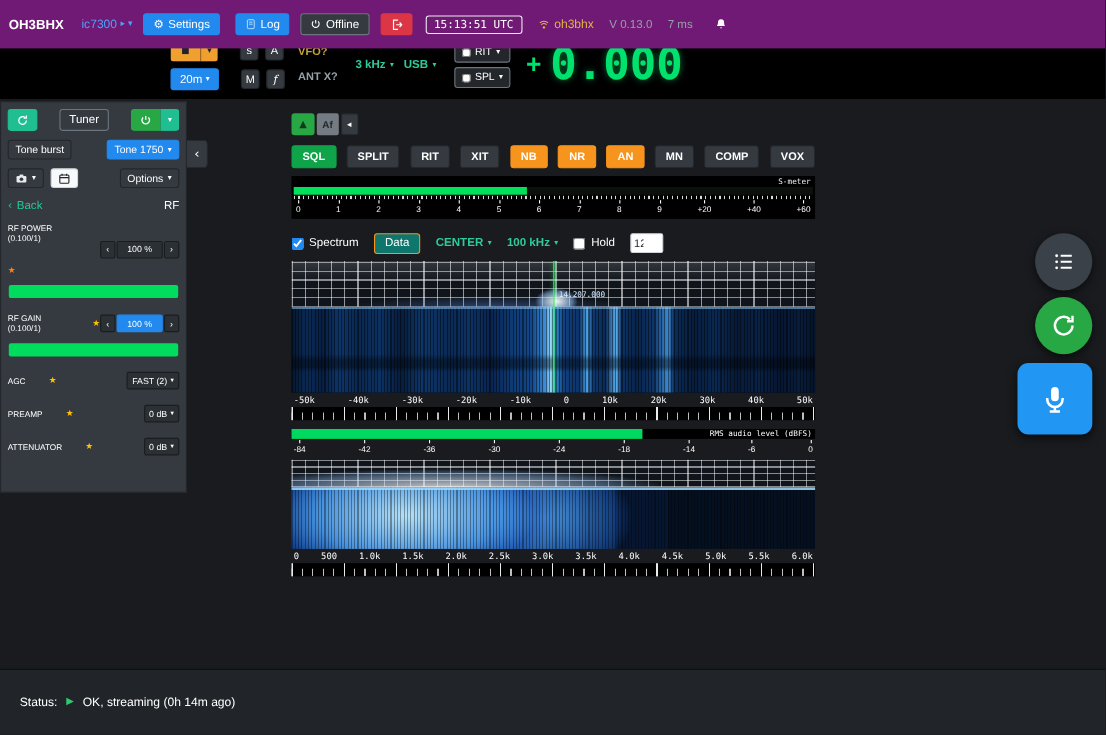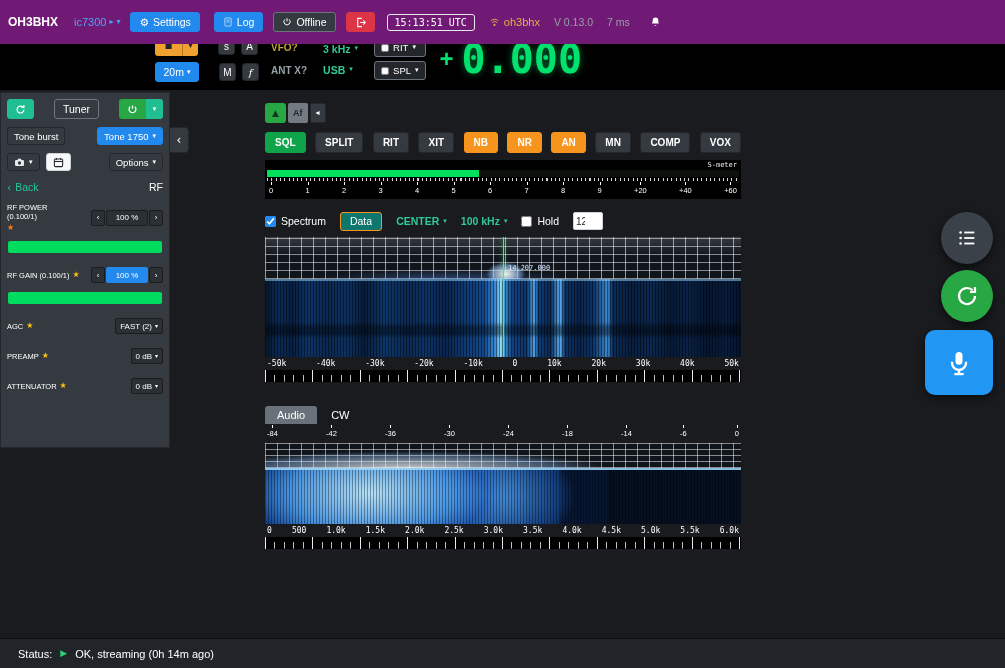--- a/index.html
+++ b/index.html
@@ -38,21 +38,21 @@
   .band-btn{width:44px;height:20px;font-size:10.5px;gap:3px}
   .band-btn .icon{font-size:7px}
   .btn-min{width:17px;height:18px;display:inline-flex;align-items:center;justify-content:center;background:#343a40;border:1px solid #23272b;border-radius:3px;font-size:10px;color:#fff}
   .btn-min.first{margin-left:14px}
   .it{font-style:italic;font-family:"DejaVu Serif",serif}
   .sevenseg{font-family:"DejaVu Sans Mono",monospace;font-weight:bold;color:#00e26d;text-shadow:0 0 7px rgba(0,226,109,.5);line-height:1}
   .seg-main{font-size:40px;margin-left:12px}
   .ghost{opacity:.22}
   .fr-stat{display:flex;flex-direction:column;gap:12px;margin-left:12px;font-size:10px;font-weight:bold}
   .vfo{color:#c2a633}.antx{color:#94a1a8}
-  .fr-dds{display:flex;flex-direction:column;gap:9px;margin-left:16px}
+  .fr-dds{display:flex;gap:9px;margin-left:16px}
   .dd-teal{display:inline-flex;align-items:center;gap:4px;color:#2fcb9a;font-size:10.5px;font-weight:bold}
   .dd-teal .icon{font-size:7px}
   .fr-minis{display:flex;flex-direction:column;gap:4px;margin-left:16px}
   .mini-dd{display:inline-flex;align-items:center;gap:4px;height:19px;padding:0 6px;background:#23272b;border:1px solid #6c757d;border-radius:3px;font-size:9.5px;color:#fff}
   .mini-dd input{width:8px;height:8px}
   .mini-dd .icon{font-size:7px}
   .seg-plus{font-size:24px;color:#00e26d;font-weight:bold;margin-left:14px;align-self:center}
   .seg-rit{font-size:40px;margin-left:8px}
 
   
@@ -63,21 +63,21 @@
   .sqbtn{width:27px;padding:0}
   .split-p{display:inline-flex;margin-left:auto;border-radius:3px;overflow:hidden}
   .split-p .seg{height:20px;display:inline-flex;align-items:center;justify-content:center}
   .split-p .s1{width:27px;background:#28a745}
   .split-p .s2{width:17px;background:#1fbf92;font-size:7px;color:#fff}
   .btn-sm{height:18px;font-size:9.5px;padding:0 6px}
   .p-nav{margin-top:10px;margin-bottom:10px}
   .back-link{display:inline-flex;align-items:center;gap:4px;color:#20c997;font-size:10.5px;cursor:pointer}
   .section-label{margin-left:auto;font-size:10.5px;color:#fff}
   .ctl-row{display:flex;align-items:center;justify-content:space-between;margin-bottom:9px}
-  .ctl-label{font-size:7.5px;color:#fff;display:inline-flex;align-items:center;gap:3px}
+  .ctl-label{font-size:7.5px;color:#fff;display:inline-flex;align-items:center;gap:21px}
   .ctl-label.wrap{width:62px;flex-wrap:wrap}
   .star{font-size:8px;color:#ffc107}
   .star.hot{color:#fd7e14}
   .stepper{display:inline-flex;gap:1px}
   .step{height:16px;min-width:14px;display:inline-flex;align-items:center;justify-content:center;background:#2b3035;border:1px solid #1a1d20;color:#fff;font-size:8px;border-radius:2px;padding:0 4px}
   .step.val{min-width:42px}
   .step.blue{background:#2289ef;border-color:#2289ef}
   .step.dd{gap:3px}
   .step .icon{font-size:6px}
   .pbar{height:12px;border-radius:2px;background:#00dd5e;margin:4px 1px 14px}
@@ -153,21 +153,21 @@
     radial-gradient(ellipse 20% 120% at 48% 50%,rgba(90,170,245,.8),rgba(30,90,190,.4) 70%,transparent 85%),
     linear-gradient(90deg,#0a2c5c 0 2%,#0d3468 2% 55%,#0a2850 55% 62%,#061631 62% 72%,#04101f 72% 100%)}
 
   
   .fab{position:absolute;right:12px;display:flex;align-items:center;justify-content:center;box-shadow:0 3px 9px rgba(0,0,0,.6);z-index:15}
   .fab-list{top:212px;width:52px;height:52px;border-radius:50%;background:#3a4149}
   .fab-refresh{top:270px;width:52px;height:52px;border-radius:50%;background:#28a745}
   .fab-mic{top:330px;width:68px;height:65px;border-radius:10px;background:#2196f3}
 
   
-  .statusbar{position:absolute;left:0;right:0;bottom:0;height:30px;background:#212529;border-top:1px solid #0d0f10;display:flex;align-items:center;gap:8px;padding:0 18px;font-size:11px;color:#fff}
+  .statusbar{position:absolute;left:0;right:0;bottom:0;height:60px;background:#212529;border-top:1px solid #0d0f10;display:flex;align-items:center;gap:8px;padding:0 18px;font-size:11px;color:#fff}
   .play{color:#2ecc71;font-size:9px}
 </style>
 </head>
 <body>
 
 <header class="navbar">
   <span class="brand">OH3BHX</span>
   <a class="rig-dd">
     <span>ic7300</span>
     <span class="icon">▸</span>
@@ -500,26 +500,26 @@
       <span>-10k</span>
       <span>0</span>
       <span>10k</span>
       <span>20k</span>
       <span>30k</span>
       <span>40k</span>
       <span>50k</span>
     </div>
   <div class="ruler"></div>
 
-  <div class="tabs">
-    <button class="tab active">Audio</button>
-    <button class="tab">CW</button>
-  </div>
-
-
+
+
+  <div class="rms">
+    <div class="rms-fill"></div>
+    <span class="rms-label">RMS audio level (dBFS)</span>
+  </div>
   <div class="scale">
 
   <span class="sc-tick">-84</span>
       <span class="sc-tick">-42</span>
       <span class="sc-tick">-36</span>
       <span class="sc-tick">-30</span>
       <span class="sc-tick">-24</span>
       <span class="sc-tick">-18</span>
       <span class="sc-tick">-14</span>
       <span class="sc-tick">-6</span>

